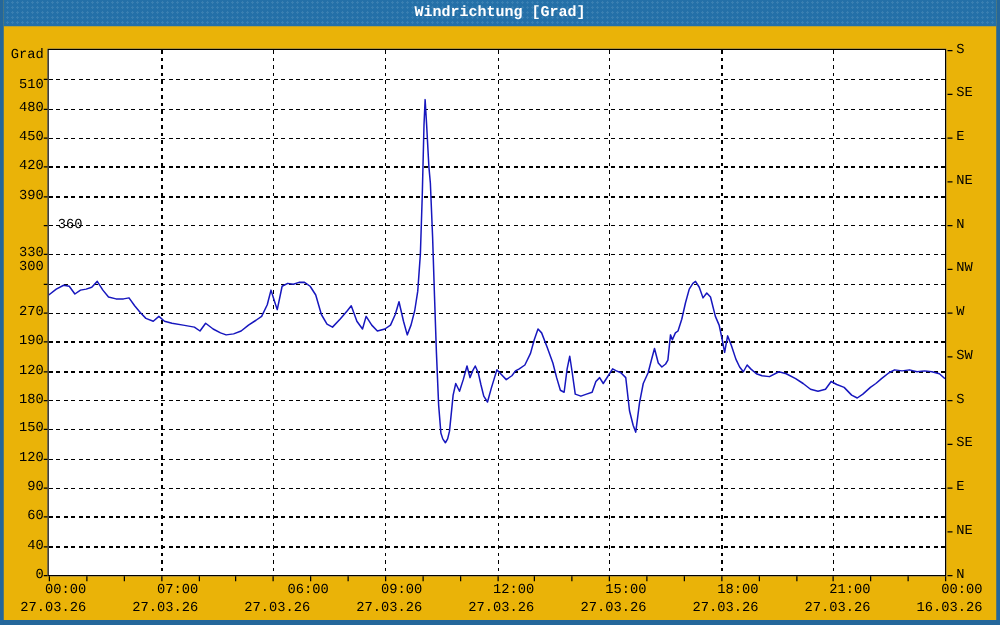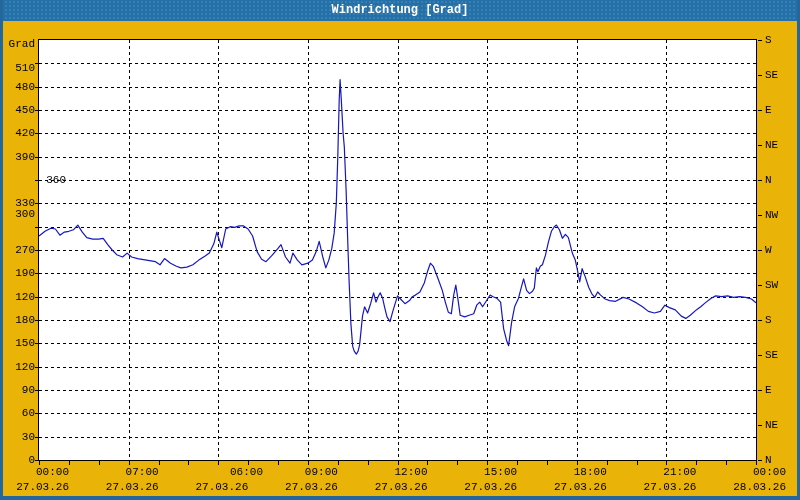--- a/index.html
+++ b/index.html
@@ -64,21 +64,21 @@
         <line x1="359.5" y1="0" x2="359.5" y2="420" stroke="#000000" stroke-width="1" stroke-dasharray="3 3" shape-rendering="crispEdges"></line>
         <line x1="448.5" y1="0" x2="448.5" y2="420" stroke="#000000" stroke-width="1" stroke-dasharray="3 3" shape-rendering="crispEdges"></line>
         <line x1="538.5" y1="0" x2="538.5" y2="420" stroke="#000000" stroke-width="1" stroke-dasharray="3 3" shape-rendering="crispEdges"></line>
         <line x1="627.5" y1="0" x2="627.5" y2="420" stroke="#000000" stroke-width="1" stroke-dasharray="3 3" shape-rendering="crispEdges"></line>
         <polyline points="0.0,196.0 6.0,191.3 11.9,188.2 16.4,189.0 20.9,195.2 25.4,192.1 29.9,191.3 34.4,189.8 38.8,185.1 43.3,192.1 47.8,197.6 53.8,199.1 59.8,199.1 64.2,198.3 68.7,204.6 73.2,210.0 77.7,214.7 83.6,217.0 88.1,213.1 92.6,217.0 98.6,218.6 107.5,220.1 116.5,221.7 121.0,224.8 125.5,218.6 131.5,223.2 137.4,226.3 141.9,227.9 147.9,227.1 153.9,224.8 159.8,220.1 165.8,216.2 170.3,213.1 174.8,203.8 177.8,192.1 180.7,201.4 182.8,207.7 186.7,189.0 191.2,186.7 195.7,187.4 200.2,185.9 204.6,185.9 209.1,189.0 213.6,196.0 218.1,211.6 222.6,219.3 227.0,221.7 233.0,215.4 239.0,208.4 242.0,204.6 246.5,217.0 251.0,223.2 253.9,213.1 258.4,220.1 262.9,224.8 268.9,223.2 273.4,220.1 277.2,211.6 280.2,201.4 283.8,217.0 286.8,227.9 289.8,220.1 292.8,208.4 295.2,192.9 297.3,163.3 298.8,116.7 300.2,59.9 301.1,39.7 302.3,59.9 304.1,93.3 305.3,106.6 307.1,150.1 308.6,196.8 310.1,241.1 311.9,283.9 313.7,306.4 315.2,311.1 317.3,314.2 319.1,311.1 320.6,304.9 322.1,290.1 323.5,276.1 325.6,266.8 328.6,273.0 331.6,263.7 334.6,252.8 337.0,262.1 339.1,256.7 341.2,252.8 343.6,258.2 345.7,267.6 348.0,276.9 351.0,281.6 354.0,270.7 358.5,255.9 361.5,259.0 366.0,263.7 370.5,260.6 373.4,256.7 376.4,255.1 380.9,252.0 385.4,242.7 388.4,231.8 391.4,223.2 394.3,226.3 398.8,238.0 403.3,250.4 406.3,262.1 409.3,272.2 412.3,273.8 414.7,255.1 416.8,245.0 418.8,258.2 421.2,275.3 425.7,276.9 430.2,275.3 434.7,273.8 437.7,265.2 440.7,262.1 443.6,266.8 448.1,259.8 451.1,255.1 454.1,256.7 457.7,258.2 461.6,262.1 464.6,288.6 467.5,300.2 469.6,305.7 472.6,282.3 475.6,266.8 479.5,258.2 482.5,246.6 484.6,238.8 487.6,250.4 490.5,253.6 493.5,251.2 495.3,248.1 497.4,227.9 498.9,231.8 501.3,226.3 503.4,224.8 506.4,215.4 509.4,202.2 512.4,191.3 515.3,186.7 517.4,185.1 520.4,189.8 523.4,198.3 526.4,194.4 529.4,197.6 533.3,213.1 536.3,220.1 538.3,229.4 540.7,241.9 543.1,228.7 546.1,236.4 549.7,247.3 552.7,253.6 555.7,257.4 558.7,252.0 561.6,255.1 566.1,259.0 570.6,260.6 576.6,261.3 584.1,257.4 590.0,259.0 597.5,262.9 603.5,266.8 609.4,271.4 615.4,273.0 621.4,271.4 625.9,265.2 630.4,267.6 636.3,269.9 642.3,276.1 646.8,278.4 651.3,275.3 657.3,269.9 661.7,266.8 666.2,262.9 672.2,258.2 676.7,255.9 682.6,256.7 688.6,255.9 694.6,257.4 700.6,256.7 706.5,257.4 712.5,259.0 717.0,262.9" fill="none" stroke="#1717BE" stroke-width="1.2" stroke-linejoin="round"></polyline>
       </svg>
   </div>
   <div id="labels">
       <div class="axis-label yl" style="top: 454px;">0</div>
       <div class="tick" style="left: 32px; top: 460px; width: 3px; height: 1px;"></div>
-      <div class="axis-label yl" style="top: 430.667px;">30</div>
+      <div class="axis-label yl" style="top: 430.667px;">40</div>
       <div class="tick" style="left: 32px; top: 437px; width: 3px; height: 1px;"></div>
       <div class="axis-label yl" style="top: 407.333px;">60</div>
       <div class="tick" style="left: 32px; top: 413px; width: 3px; height: 1px;"></div>
       <div class="axis-label yl" style="top: 384px;">90</div>
       <div class="tick" style="left: 32px; top: 390px; width: 3px; height: 1px;"></div>
       <div class="axis-label yl" style="top: 360.667px;">120</div>
       <div class="tick" style="left: 32px; top: 367px; width: 3px; height: 1px;"></div>
       <div class="axis-label yl" style="top: 337.333px;">150</div>
       <div class="tick" style="left: 32px; top: 343px; width: 3px; height: 1px;"></div>
       <div class="axis-label yl" style="top: 314px;">180</div>
@@ -166,15 +166,15 @@
       <div class="axis-label xt" style="left: 274.875px; top: 481px;">27.03.26</div>
       <div class="axis-label xt" style="left: 364.5px; top: 466px;">12:00</div>
       <div class="axis-label xt" style="left: 364.5px; top: 481px;">27.03.26</div>
       <div class="axis-label xt" style="left: 454.125px; top: 466px;">15:00</div>
       <div class="axis-label xt" style="left: 454.125px; top: 481px;">27.03.26</div>
       <div class="axis-label xt" style="left: 543.75px; top: 466px;">18:00</div>
       <div class="axis-label xt" style="left: 543.75px; top: 481px;">27.03.26</div>
       <div class="axis-label xt" style="left: 633.375px; top: 466px;">21:00</div>
       <div class="axis-label xt" style="left: 633.375px; top: 481px;">27.03.26</div>
       <div class="axis-label xt" style="left: 723px; top: 466px;">00:00</div>
-      <div class="axis-label xt" style="left: 723px; top: 481px;">28.03.26</div>
+      <div class="axis-label xt" style="left: 723px; top: 481px;">16.03.26</div>
     </div>
 </div>
 
 </body></html>

